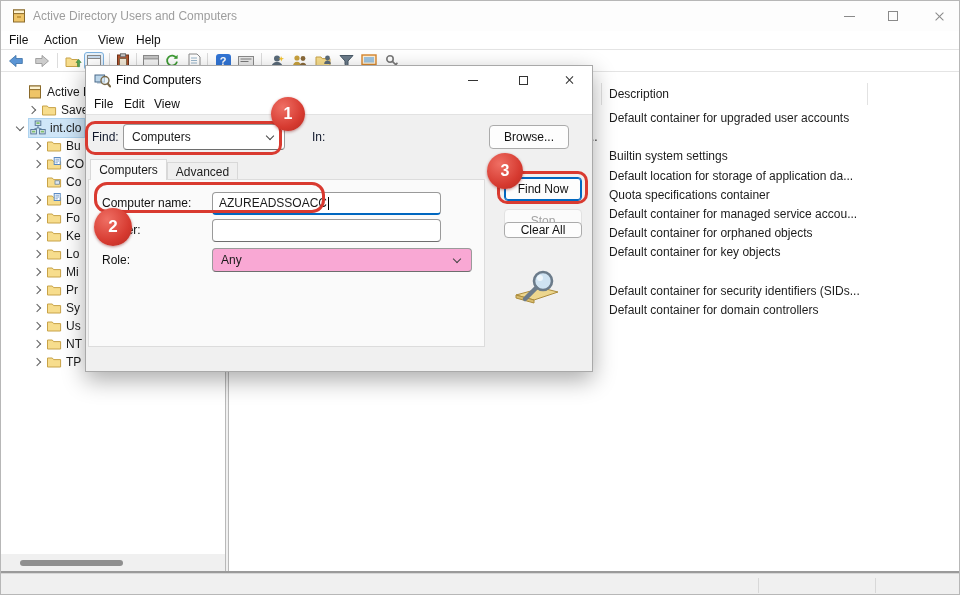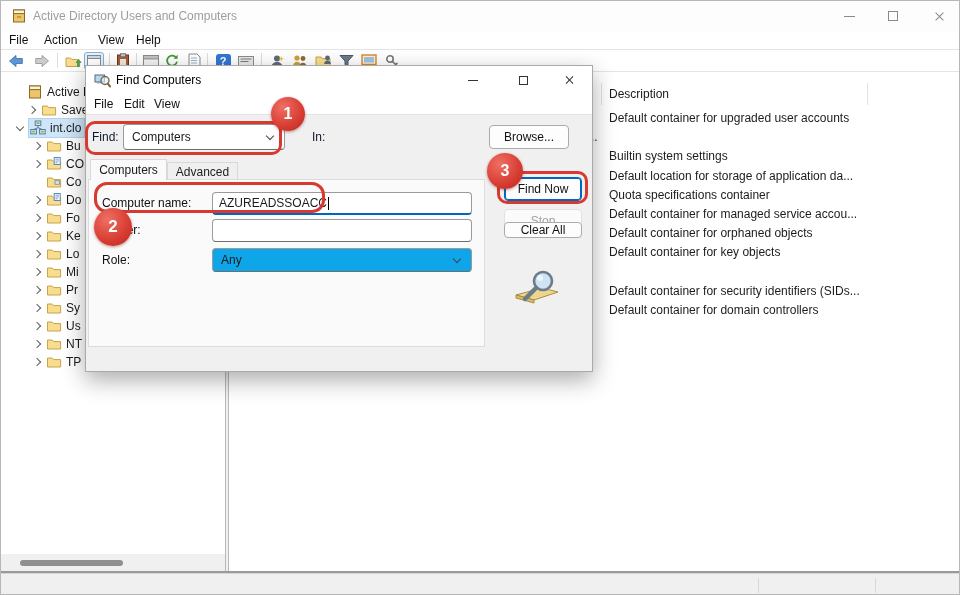--- a/index.html
+++ b/index.html
@@ -71,25 +71,25 @@
   .lbl { position:absolute; line-height:26px; color:#0f172a; }
   .btn { position:absolute; background:#fdfdfd; border:1px solid #ababab; border-radius:4px; display:flex; align-items:center; justify-content:center; color:#111; }
   .btn.default { border:1px solid #0067c0; box-shadow:inset 0 0 0 1px #0067c0;text-align:center; }
   .btn.disabled { background:#fbfbfb; border-color:#e2e2e2; color:#a3a3a3; }
 
   .tab { position:absolute; display:flex; align-items:center; justify-content:center; border:1px solid #d8d8d8; border-bottom:none; }
   .tab.active { left:4px; top:93px; width:77px; height:21px; background:#fafafa; z-index:2; }
   .tab.inactive { left:81px; top:96px; width:71px; height:18px; background:#efefef; color:#222; }
   .tabbox { position:absolute; left:2px; top:113px; width:397px; height:168px; background:#fafafa; border:1px solid #dcdcdc; }
 
-  .field { position:absolute; left:126px; width:260px; height:23px; background:#fff; border:1px solid #9a9a9a; border-bottom-color:#6e6e6e; border-radius:4px; display:flex; align-items:center; padding:0 6px; }
+  .field { position:absolute; left:126px; width:229px; height:23px; background:#fff; border:1px solid #9a9a9a; border-bottom-color:#6e6e6e; border-radius:4px; display:flex; align-items:center; padding:0 6px; }
   .field.focus { border-bottom:2px solid #0067c0; }
   .caret { display:inline-block; width:1px; height:13px; background:#000; margin-left:1px; }
   .flabel { position:absolute; left:16px; color:#111; }
-  .combo { position:absolute; left:126px; width:260px; height:24px; background:#0ea5e9; border:1px solid #9a9a9a; border-bottom-color:#6e6e6e; border-radius:4px; display:flex; align-items:center; padding:0 22px 0 8px; }
+  .combo { position:absolute; left:126px; width:260px; height:24px; background:#f9a8d4; border:1px solid #9a9a9a; border-bottom-color:#6e6e6e; border-radius:4px; display:flex; align-items:center; padding:0 22px 0 8px; }
   .combo .chev { position:absolute; right:9px; top:9px; border-color:#444; }
 
   .mag { position:absolute; left:426px; top:202px; }
 
   
   .ann-rect { position:absolute; border:3px solid #d93a30; border-radius:10px; z-index:30; }
   .badge { position:absolute; border-radius:50%; background:radial-gradient(circle at 35% 30%, #ef6f64, #d63a30 62%, #b42a21); color:#fff; font-weight:bold; display:flex; align-items:center; justify-content:center; z-index:31; box-shadow:0 1px 3px rgba(120,10,10,.45); }
   #badge1 { left:270px; top:96px; width:34px; height:34px; font-size:16px; }
   #badge2 { left:93px;  top:207px; width:38px; height:38px; font-size:17px; }
   #badge3 { left:486px; top:152px; width:36px; height:36px; font-size:16px; }

